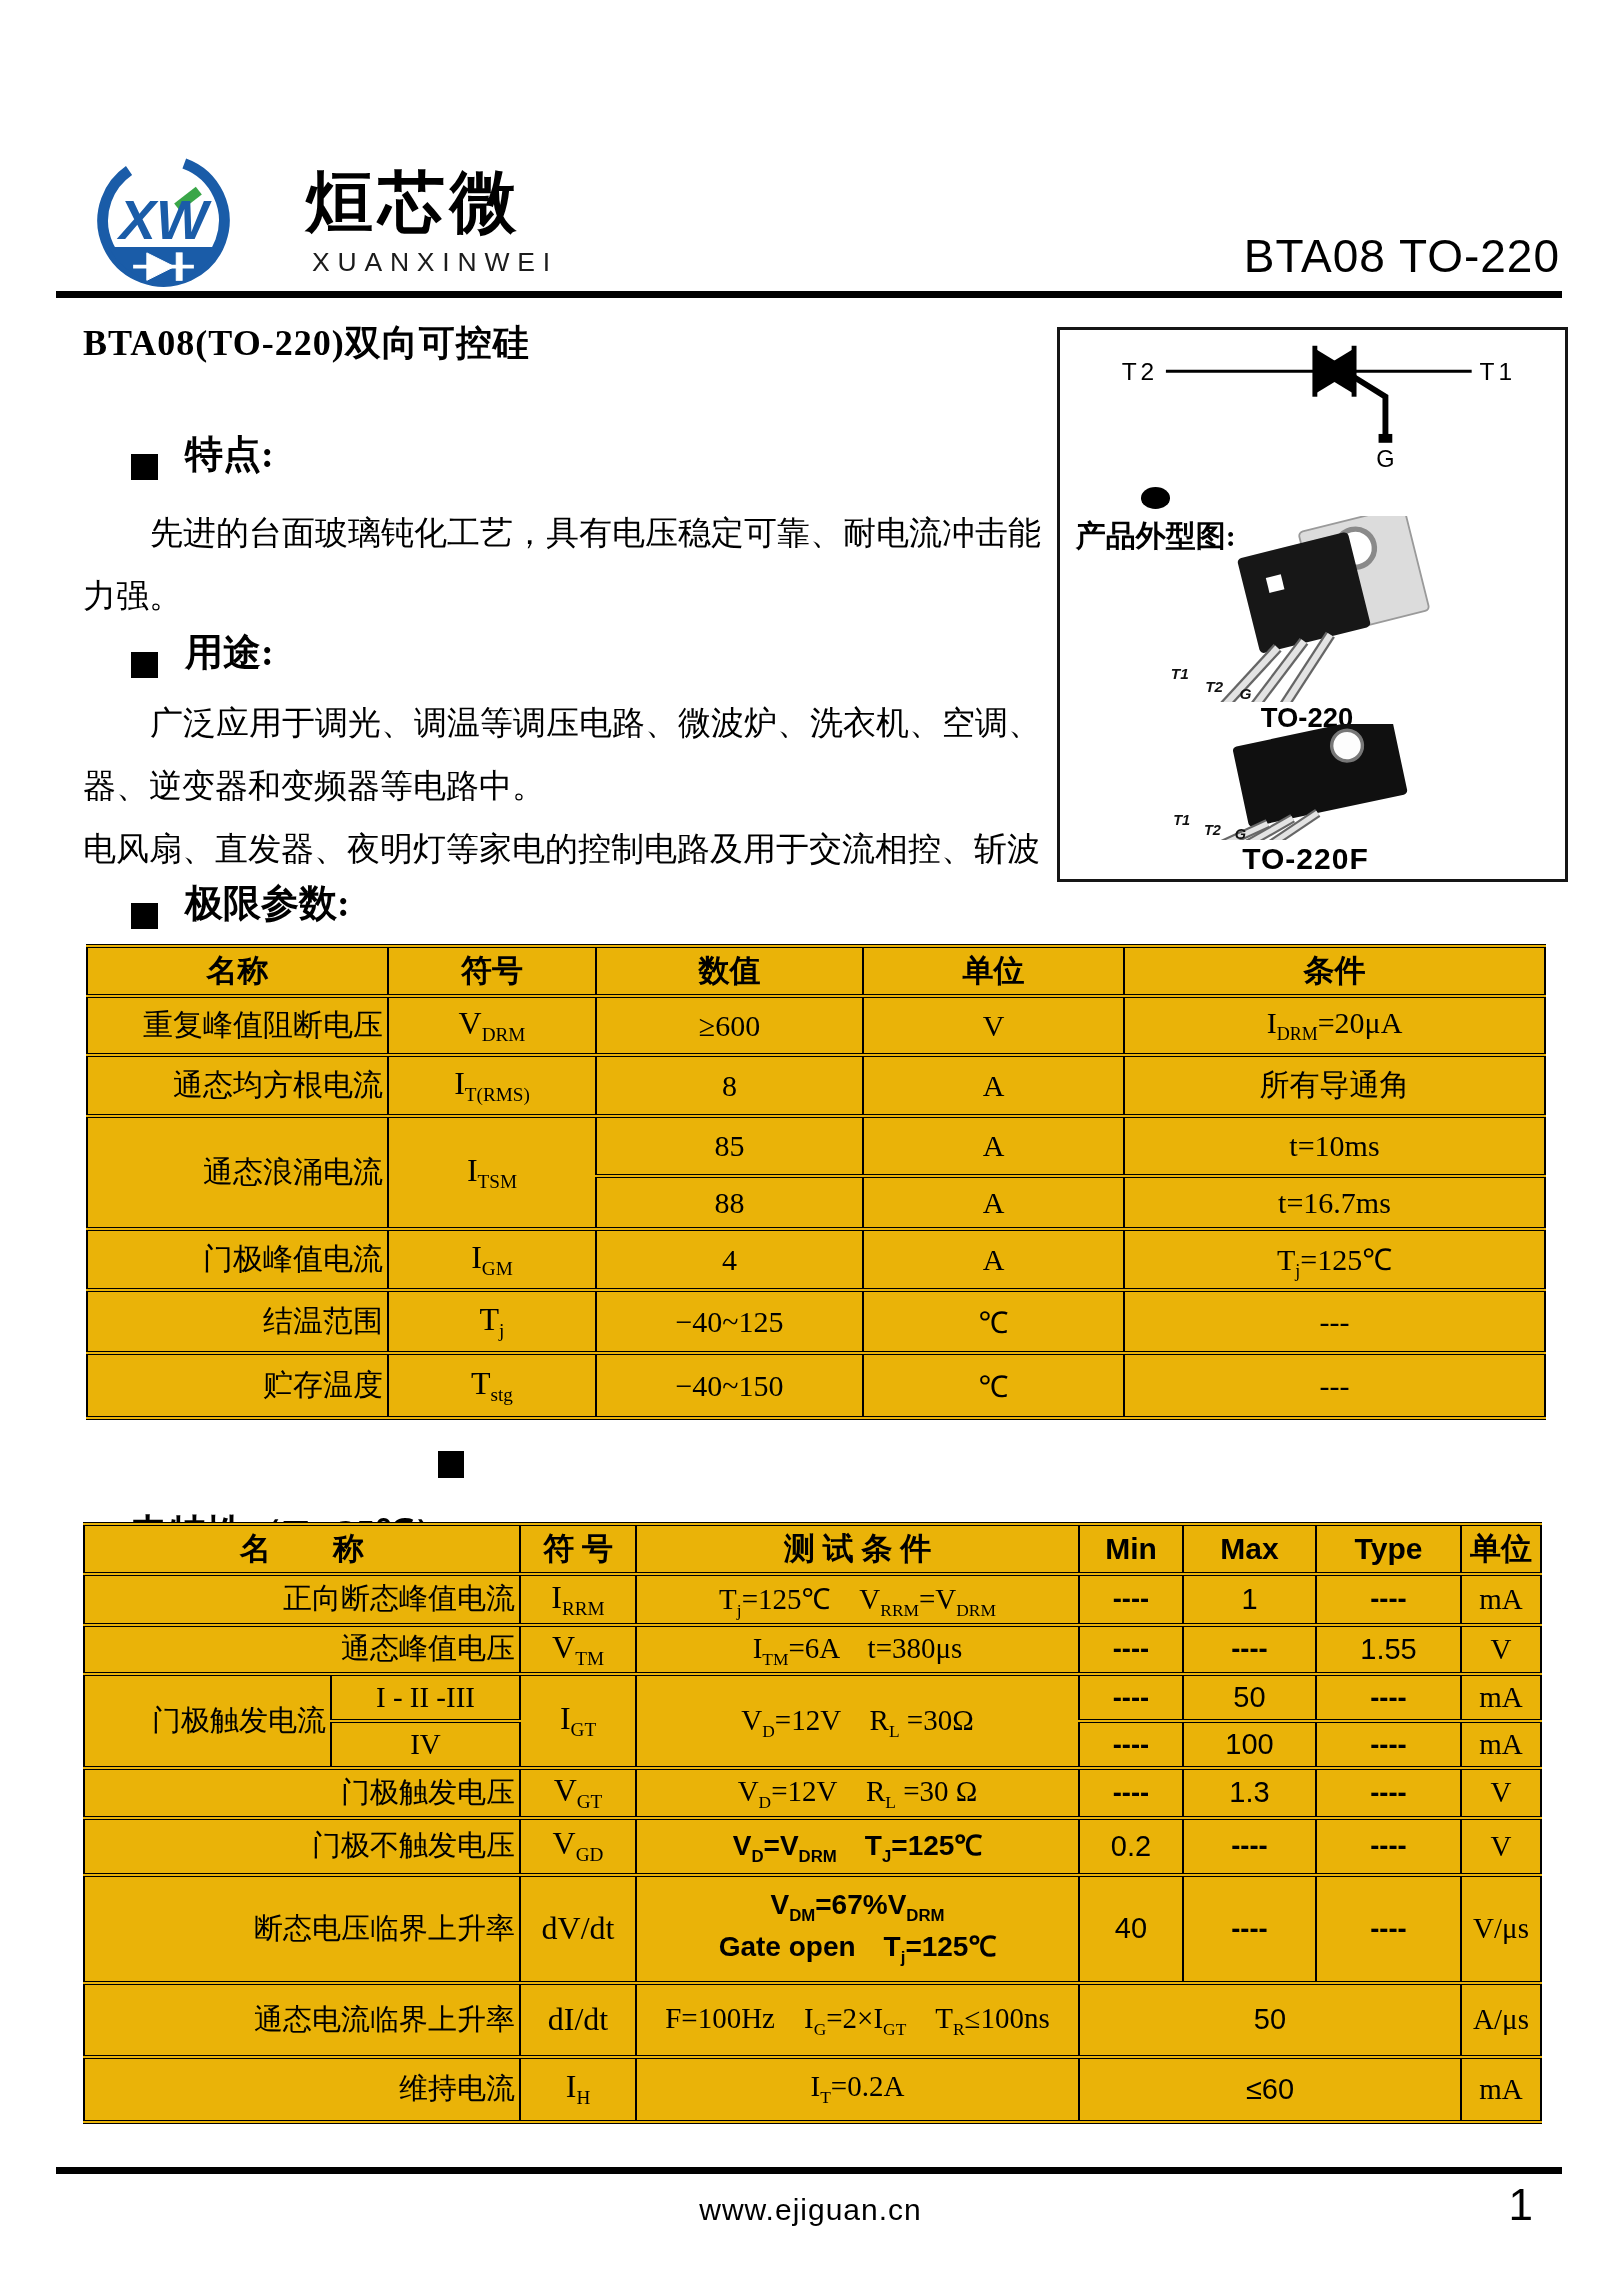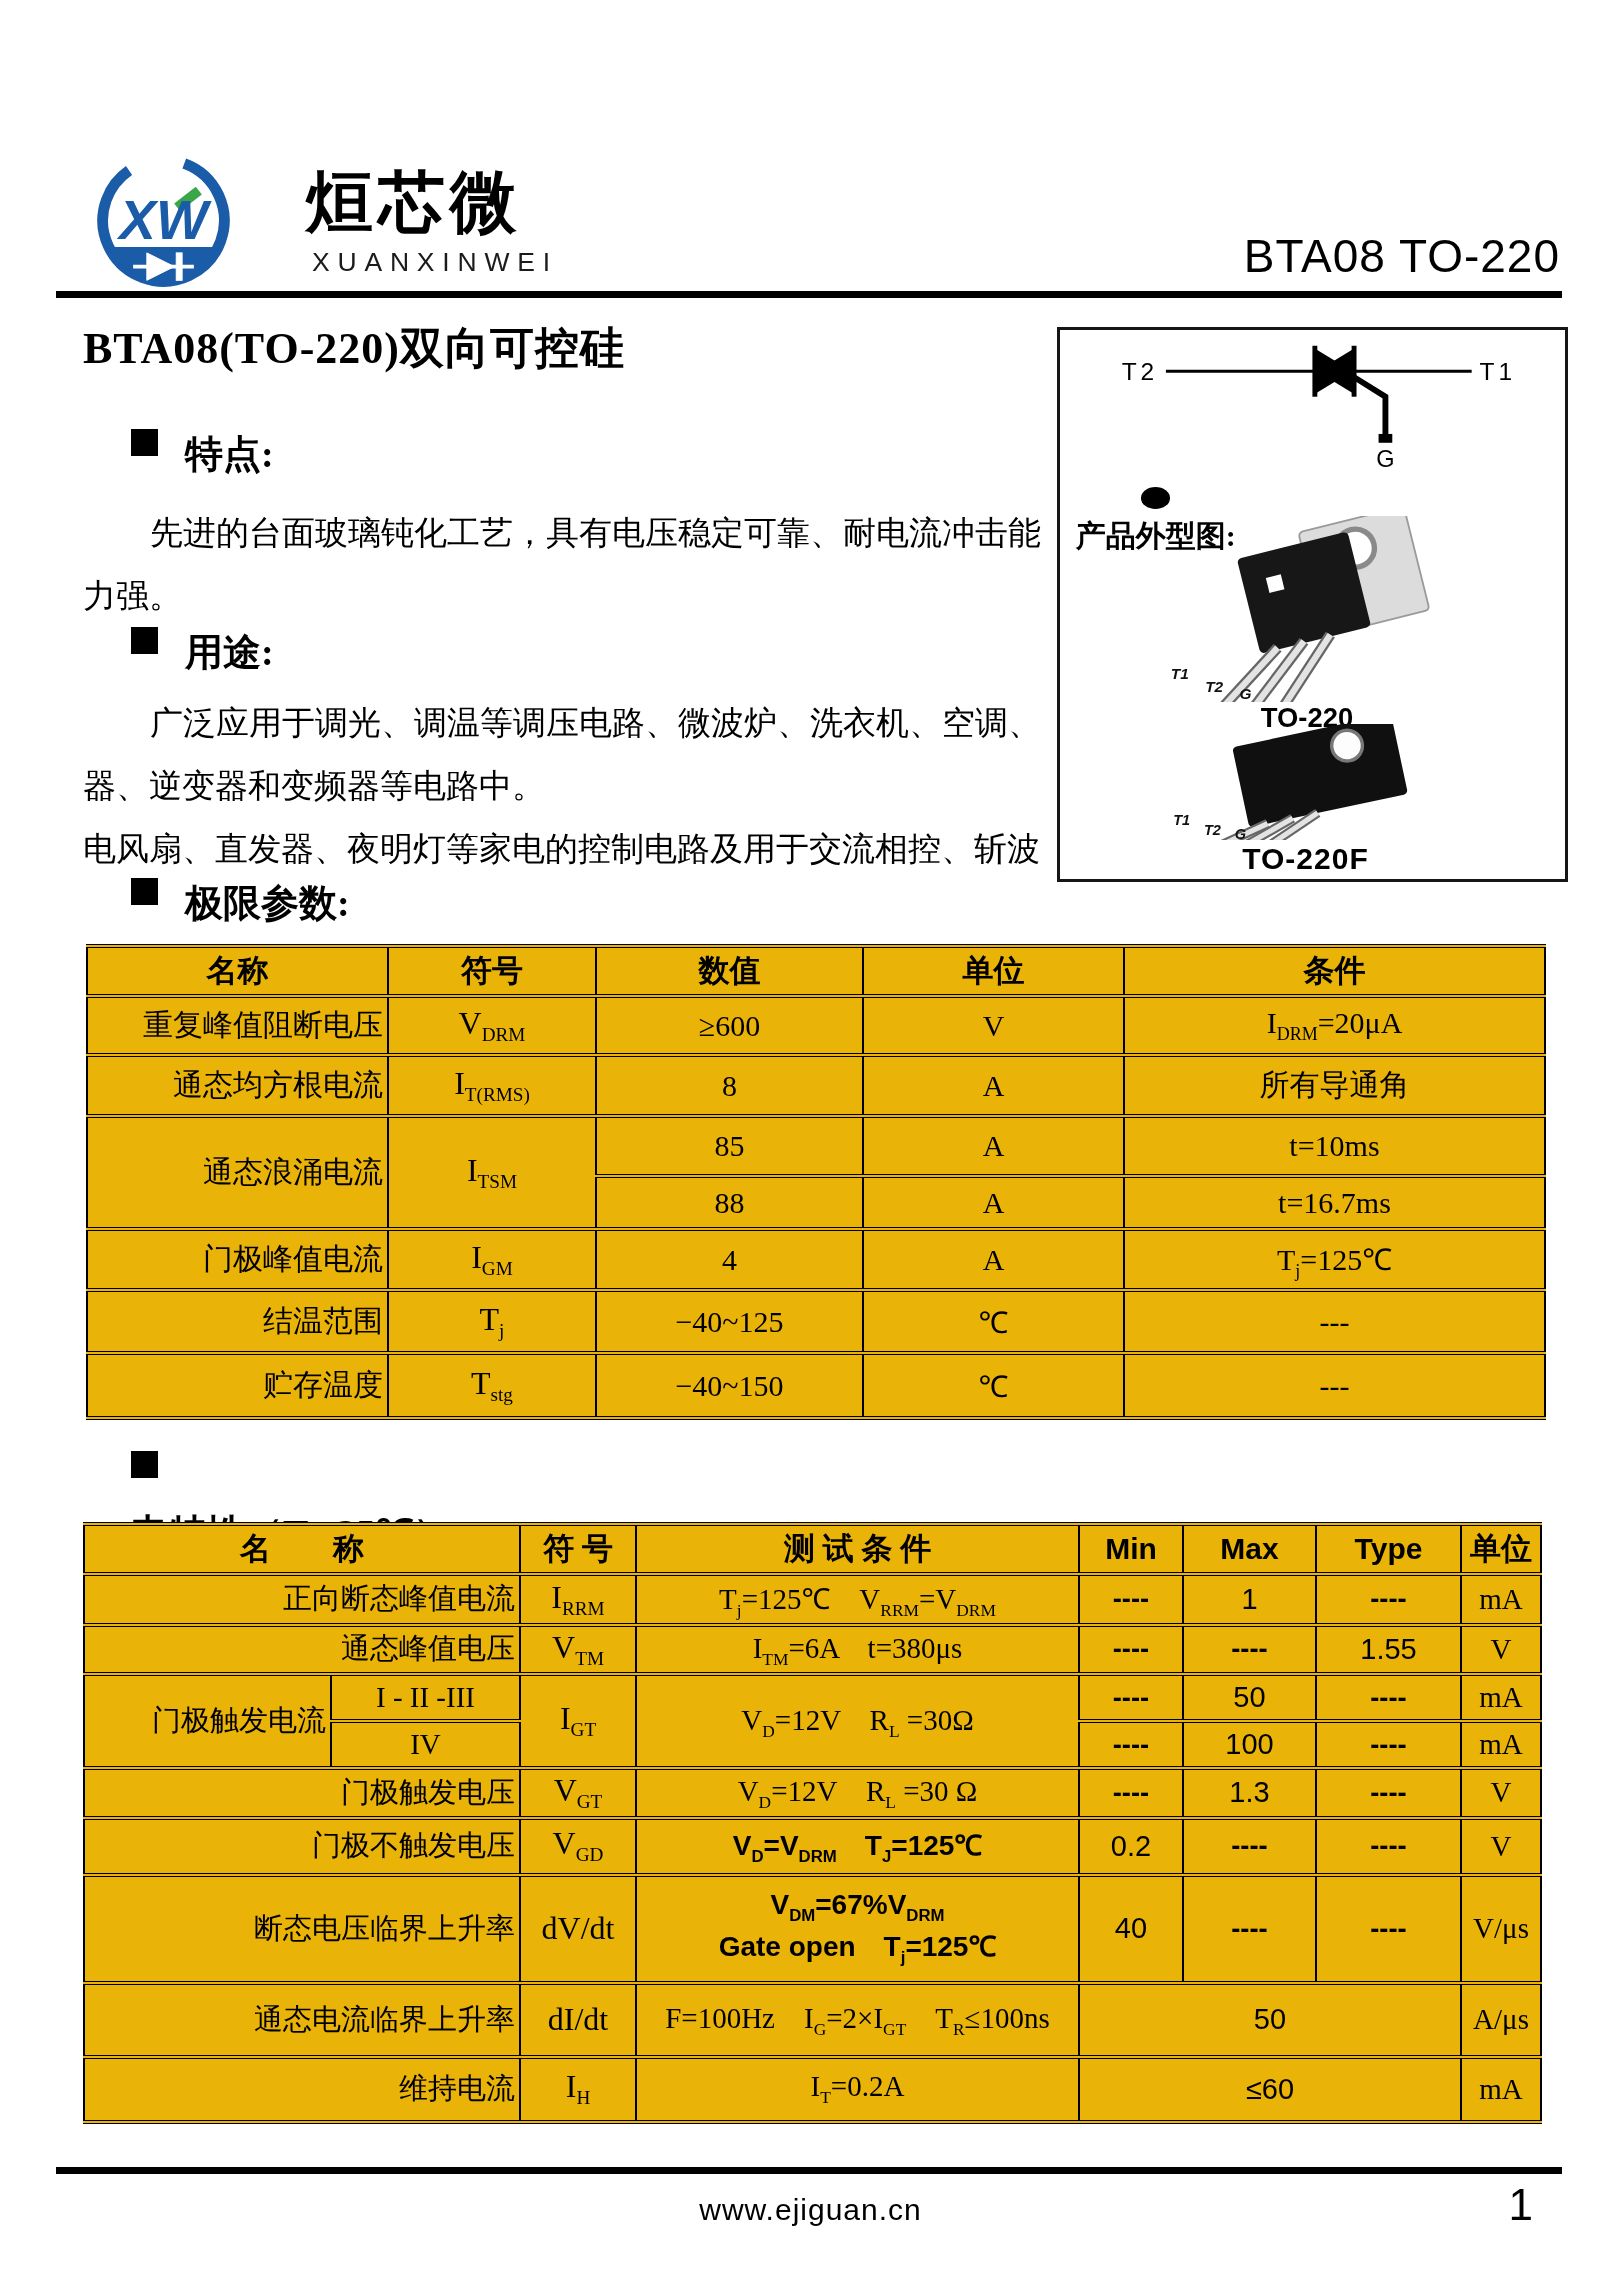--- a/index.html
+++ b/index.html
@@ -11,22 +11,22 @@
   .brand-cn{position:absolute;left:306px;top:157px;font-size:67px;font-weight:bold;letter-spacing:4.9px;}
   .brand-en{position:absolute;left:312px;top:247px;font-size:26.5px;letter-spacing:7.8px;
             font-family:"Liberation Sans",sans-serif;color:#1b1b1b;}
   .part-label{position:absolute;right:61px;top:229px;font-size:46px;
               font-family:"Liberation Sans",sans-serif;letter-spacing:1px;}
   .rule{position:absolute;left:56px;width:1506px;height:6.9px;background:#000;}
   .rule-top{top:291px;}
   .rule-bottom{top:2167px;}
 
   
-  .doc-title{position:absolute;left:83px;top:319px;font-size:44px;font-weight:bold;letter-spacing:1px;}
-  .sec-head{position:absolute;display:flex;align-items:flex-start;gap:27.4px;font-size:38px;font-weight:bold;padding-left:41px;}
+  .doc-title{position:absolute;left:83px;top:319px;font-size:36px;font-weight:bold;letter-spacing:1px;}
+  .sec-head{position:absolute;display:flex;align-items:flex-end;gap:27.4px;font-size:38px;font-weight:bold;padding-left:41px;}
   .sec-bullet{width:26.5px;height:26.5px;background:#000;display:inline-block;flex:0 0 auto;}
   .sh-feat{left:90px;top:429px;}
   .sh-apps{left:90px;top:627px;}
   .sh-lim{left:90px;top:878px;}
   .sh-elec{left:90px;top:1451px;flex-direction:column;}
   .para{position:absolute;font-size:33px;line-height:63px;}
   .para div{white-space:nowrap;}
   .para .indent{text-indent:67px;}
   .p-feat{left:83px;top:502px;width:980px;}
   .p-apps{left:83px;top:692px;width:980px;}

